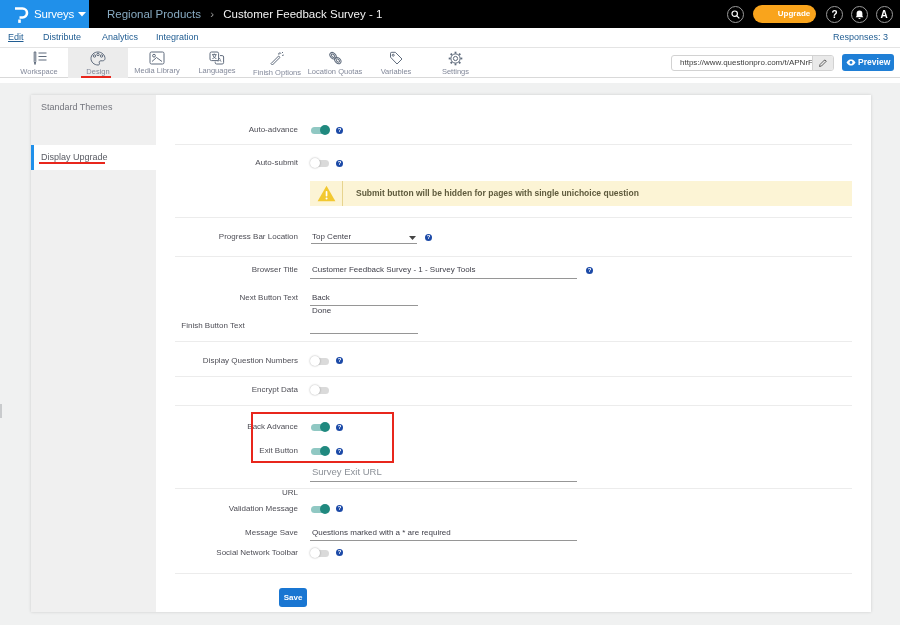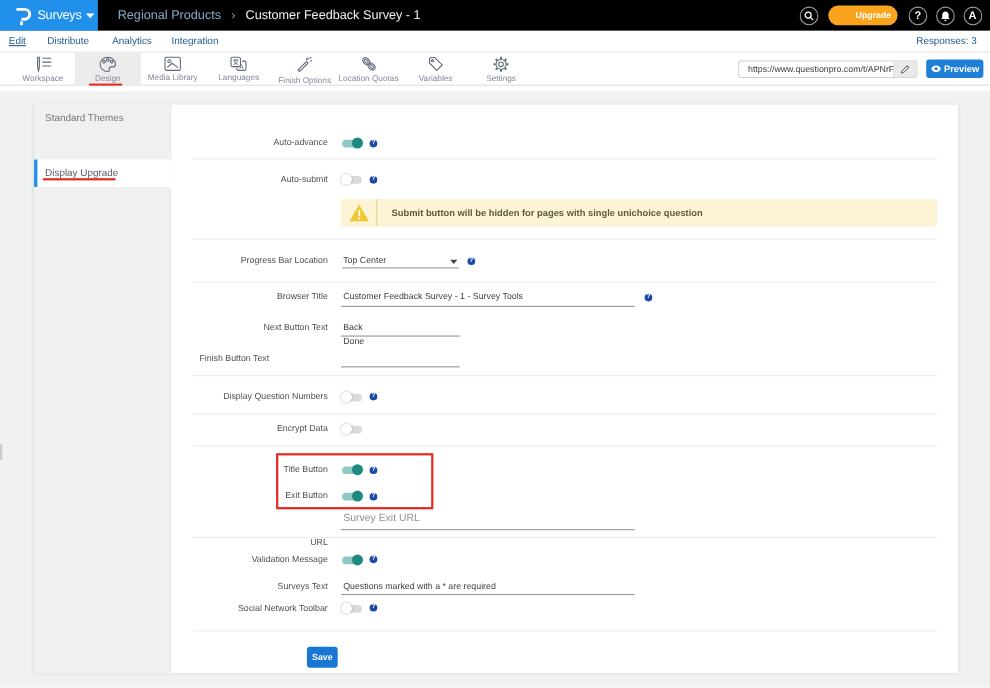--- a/index.html
+++ b/index.html
@@ -265,21 +265,21 @@
     <div class="help" style="left:305px; top:262px;">?</div>
     <div class="divider" style="top:281px; left:144px; width:677px;"></div>
 
     <div class="row-label" style="left:97px; top:288.5px;">Encrypt Data</div>
     <div class="toggle off" style="left:279px; top:288.5px;">
         <div class="track"></div>
         <div class="knob"></div>
       </div>
     <div class="divider" style="top:310px; left:144px; width:677px;"></div>
 
-    <div class="row-label" style="left:97px; top:326px;">Title Button</div>
+    <div class="row-label" style="left:97px; top:326px;">Back Advance</div>
     <div class="toggle on" style="left:279px; top:326px;">
         <div class="track"></div>
         <div class="knob"></div>
       </div>
     <div class="help" style="left:305px; top:328.5px;">?</div>
 
     <div class="row-label" style="left:97px; top:350px;">Exit Button</div>
     <div class="toggle on" style="left:279px; top:350px;">
         <div class="track"></div>
         <div class="knob"></div>
@@ -291,21 +291,21 @@
     <div class="uline" style="left:279px; top:385.5px; width:267px;"></div>
     <div class="divider" style="top:392.5px; left:144px; width:677px;"></div>
 
     <div class="row-label" style="left:97px; top:407.5px;">Validation Message</div>
     <div class="toggle on" style="left:279px; top:407.5px;">
         <div class="track"></div>
         <div class="knob"></div>
       </div>
     <div class="help" style="left:305px; top:410px;">?</div>
 
-    <div class="row-label" style="left:97px; top:432px;">Surveys Text</div>
+    <div class="row-label" style="left:97px; top:432px;">Message Save</div>
     <div class="inval" style="left:281px; top:432px;">Questions marked with a * are required</div>
     <div class="uline" style="left:279px; top:445px; width:267px;"></div>
 
     <div class="row-label" style="left:97px; top:451.5px;">Social Network Toolbar</div>
     <div class="toggle off" style="left:279px; top:451.5px;">
         <div class="track"></div>
         <div class="knob"></div>
       </div>
     <div class="help" style="left:305px; top:454px;">?</div>
     <div class="divider" style="top:477.5px; left:144px; width:677px;"></div>

